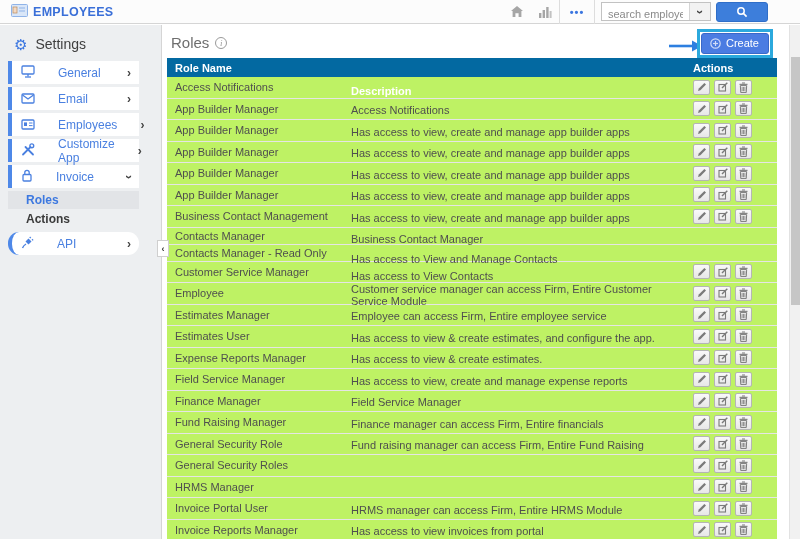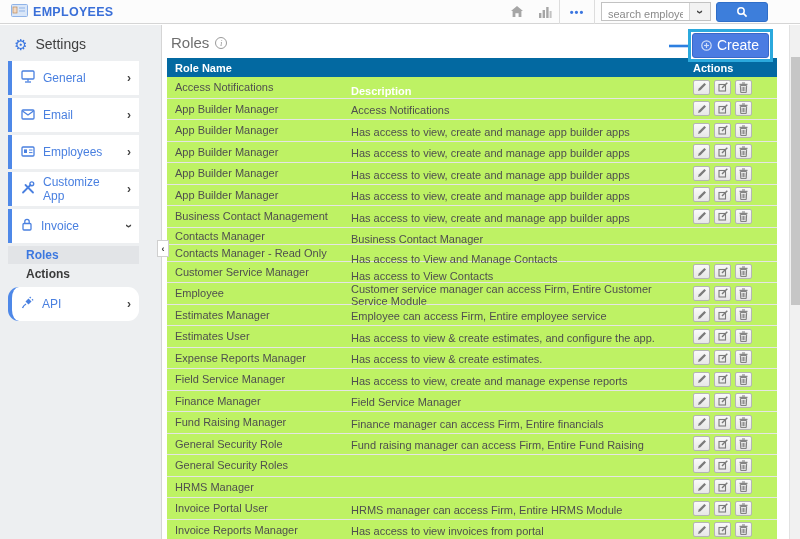--- a/index.html
+++ b/index.html
@@ -30,22 +30,22 @@
     border:1px solid #2f6ec8; border-radius:3px; display:flex; align-items:center;
     justify-content:center; cursor:pointer; }
 
   
   .sidebar { position:absolute; left:0; top:25px; width:162px; height:514px;
     background:#edeff1; border-right:1px solid #d5d5d5; }
   .settings-title { display:flex; align-items:center; gap:8px; padding:11px 0 9px 14px;
     font-size:14px; color:#3f3f3f; }
   .gear { color:#3b76e0; font-size:15px; line-height:1; }
   .nav-item { position:relative; margin:0 22px 3px 8px; background:#fff;
-    border-left:4px solid #4e88e8; height:34px; display:flex; align-items:center;
-    gap:8px; padding:0 8px 0 9px; cursor:pointer; }
+    border-left:4px solid #4e88e8; height:23px; display:flex; align-items:center;
+    gap:23px; padding:0 8px 0 9px; cursor:pointer; }
   .nav-label { color:#4a80e0; font-size:12px; }
   .nav-item .chev { margin-left:auto; }
   .sub-item { margin:1px 22px 1px 8px; height:18px; display:flex; align-items:center;
     padding-left:18px; font-size:12px; font-weight:bold; cursor:pointer; }
   .sub-item.active { background:#e2e4e7; color:#3c78e0; }
   .sub-item.plain { color:#3b3b3b; }
   .collapse-handle { position:absolute; left:157px; top:240px; width:12px; height:17px;
     background:#fff; border:1px solid #cfcfcf; display:flex; align-items:center;
     justify-content:center; font-size:9px; font-weight:bold; color:#333; z-index:6; cursor:pointer; }
 
@@ -54,21 +54,21 @@
   .main-head { position:relative; height:33px; }
   .page-title { position:absolute; left:8px; top:9px; font-size:15px; color:#6e6e6e;
     display:flex; align-items:center; gap:6px; font-weight:normal; }
   .info-badge { width:12px; height:12px; border:1px solid #9a9a9a; border-radius:50%;
     color:#9a9a9a; font-size:9px; display:inline-flex; align-items:center;
     justify-content:center; font-family:"Liberation Serif",serif; font-style:italic; }
   .annot-arrow { position:absolute; right:86px; top:13px; }
   .create-outline { position:absolute; right:16px; top:4px; border:3px solid #2ba9dd;
     background:#fff; padding:1px; }
   .create-btn { background:#4b7ce2; border:1px solid #3a68c8; border-radius:3px;
-    color:#fff; font-size:14px; display:flex; align-items:center; gap:5px;
+    color:#fff; font-size:11px; display:flex; align-items:center; gap:5px;
     padding:3px 9px 4px 8px; cursor:pointer; font-family:"Liberation Sans",sans-serif; }
 
   
   .tbl { margin:0 12px 0 4px; }
   .thead { display:flex; align-items:center; background:#0369a1; height:19px;
     color:#fff; font-size:11px; font-weight:bold; }
   .col-role { width:182px; padding-left:8px; }
   .col-desc { flex:1; padding-left:2px;margin-top:46px; }
   .col-actions { width:88px; padding-left:4px; }
   .trow { display:flex; align-items:center; height:21.5px; border-bottom:1px solid #e5e5e5;

